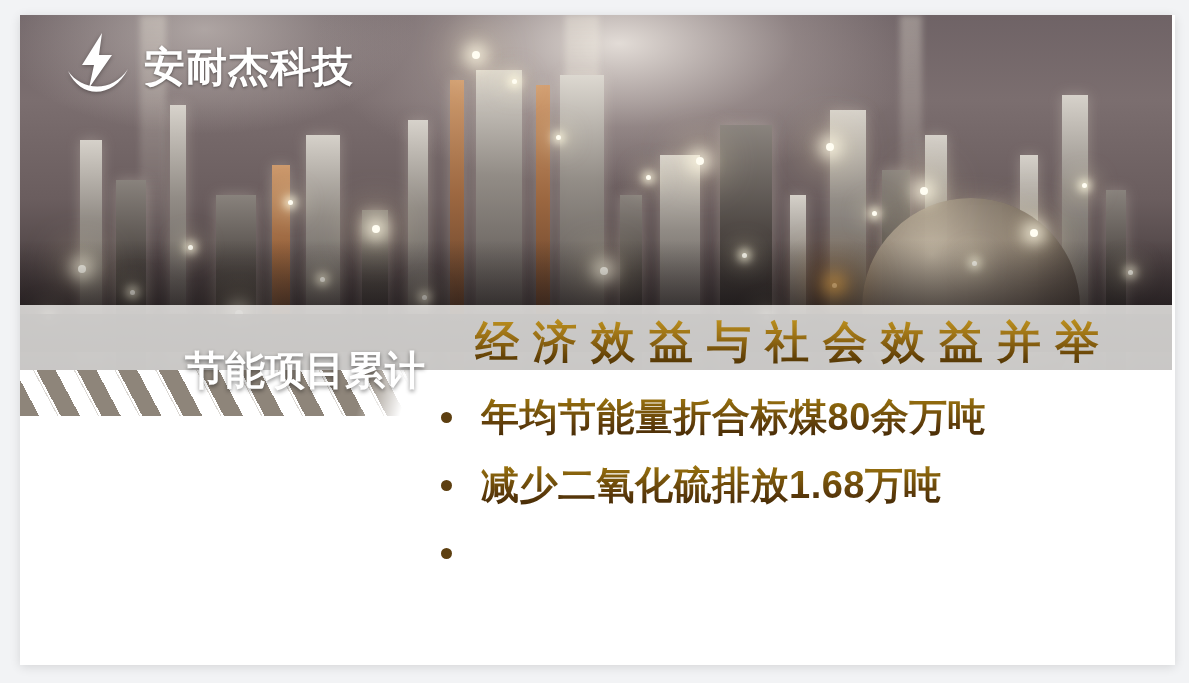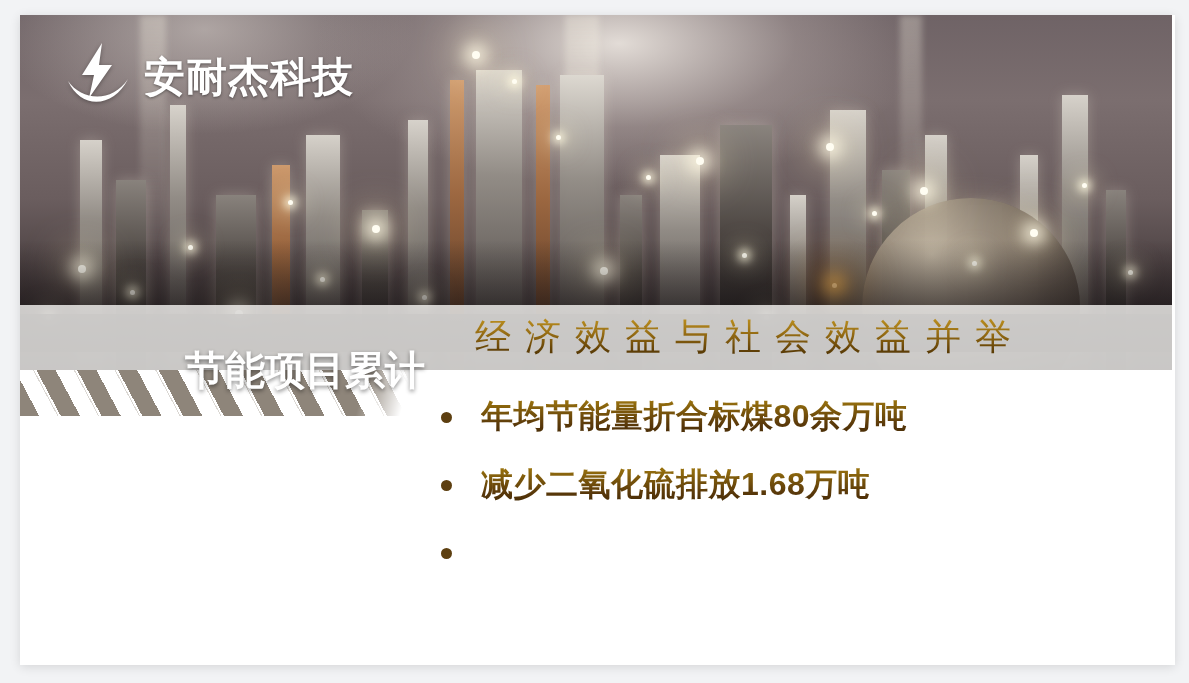--- a/index.html
+++ b/index.html
@@ -100,21 +100,21 @@
     bottom: 18px;
     height: 38px;
     background: linear-gradient(180deg, rgba(30,26,26,0.85), rgba(16,13,14,0.95));
     filter: blur(0.4px);
   }
 
   
   .logo {
     position: absolute;
     left: 48px;
-    top: 26px;
+    top: 16px;
     display: flex;
     align-items: center;
     gap: 14px;
     z-index: 6;
   }
   .logo-mark {
     position: relative;
     width: 62px;
     height: 72px;
     filter: drop-shadow(0 1px 2px rgba(0,0,0,0.35));
@@ -136,22 +136,22 @@
     width: 1152px;
     height: 65px;
     background: rgba(247,246,244,0.80);
     z-index: 4;
   }
   .headline {
     position: absolute;
     left: 455px;
     top: 298px;
     z-index: 7;
-    font-size: 36px;
-    font-weight: normal;
+    font-size: 44px;
+    font-weight: bold;
     letter-spacing: 14px;
     white-space: nowrap;
     background: linear-gradient(180deg, #c79a21 0%, #9c7216 38%, #6a4708 70%, #3e2802 100%);
     -webkit-background-clip: text;
     background-clip: text;
     color: transparent;
     -webkit-text-fill-color: transparent;
     text-shadow: none;
   }
 
@@ -212,21 +212,21 @@
   .bullet-dot {
     width: 11px;
     height: 11px;
     border-radius: 50%;
     background: #5d3f10;
     flex: 0 0 auto;
     margin-right: 29px;
     margin-left: 11px;
   }
   .bullet-text {
-    font-size: 32px;
+    font-size: 38px;
     font-weight: bold;
     letter-spacing: 0.5px;
     white-space: nowrap;
     background: linear-gradient(180deg, #a9800f 0%, #7e5a0c 34%, #59380a 68%, #3d2604 100%);
     -webkit-background-clip: text;
     background-clip: text;
     color: transparent;
     -webkit-text-fill-color: transparent;
   }
 </style>

